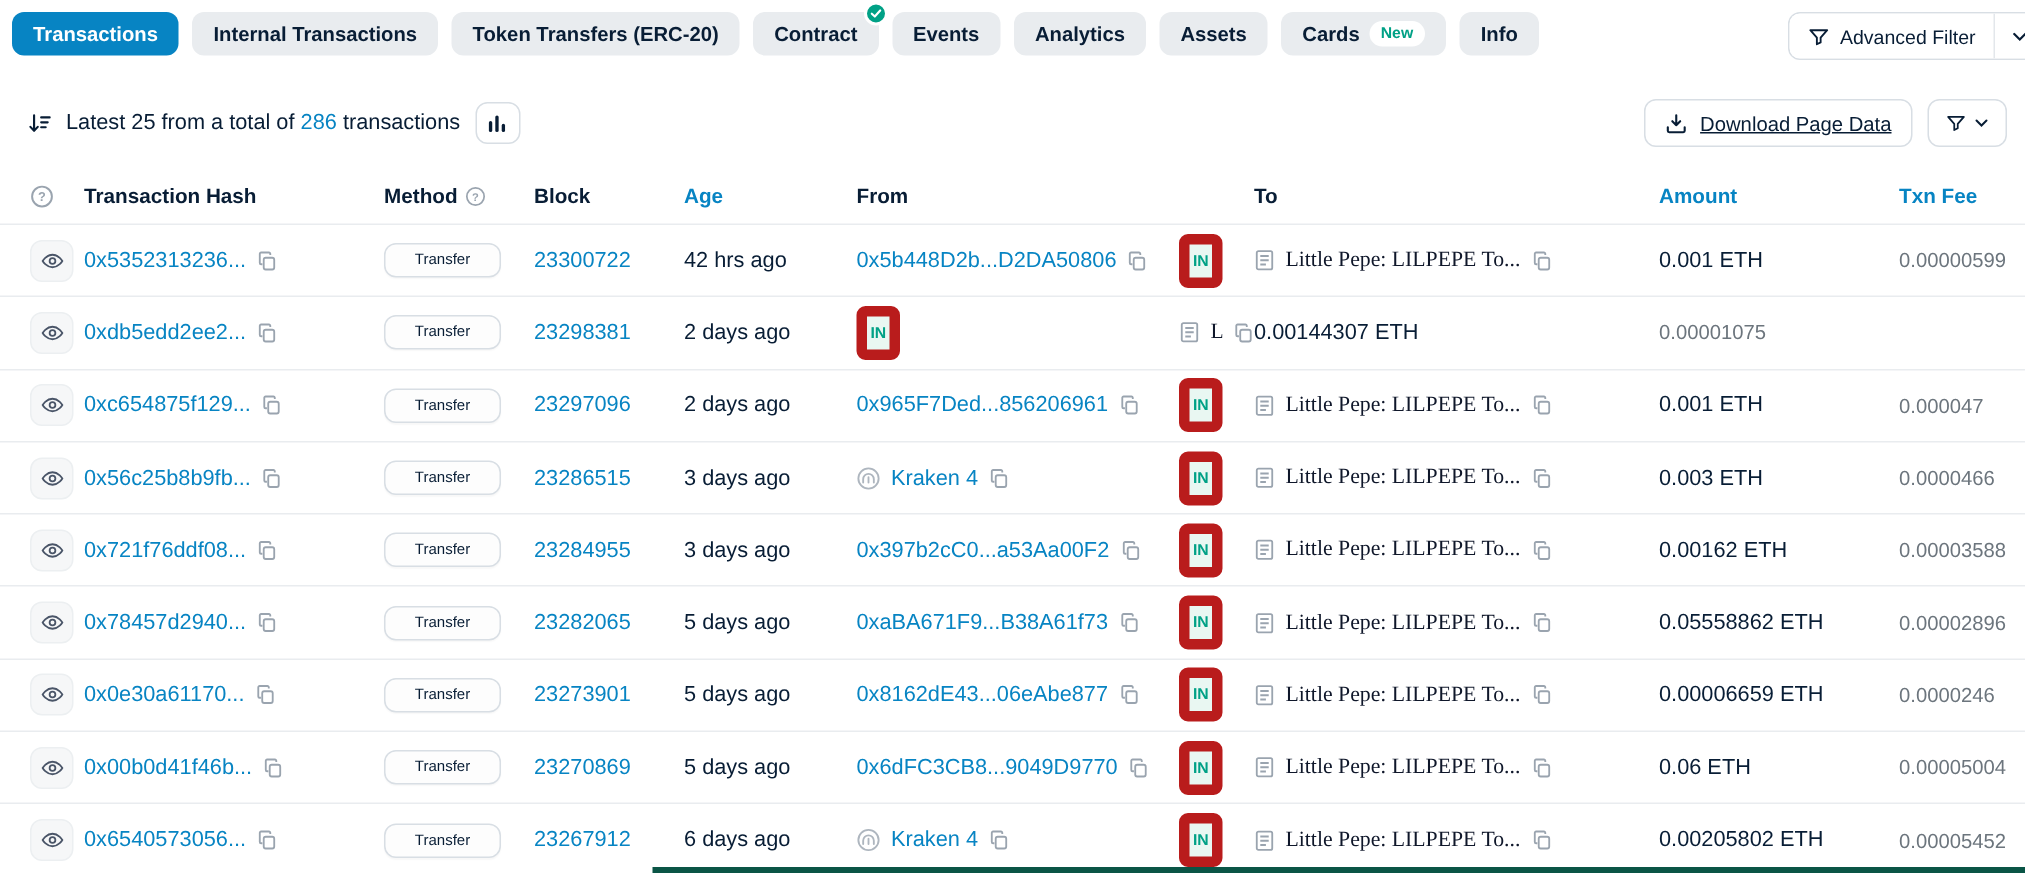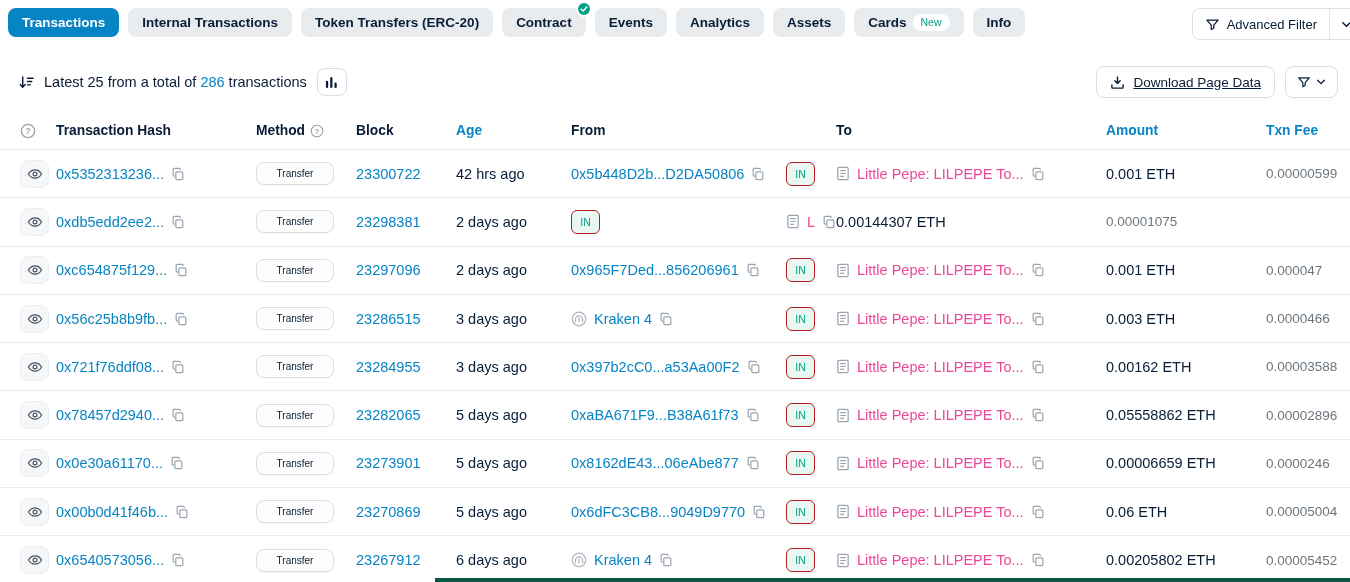--- a/index.html
+++ b/index.html
@@ -9,21 +9,21 @@
 
   
   .tabs-bar { display:flex; align-items:flex-start; gap:9px; padding:8px 0 0 8px; position:relative; height:44px; }
   .tab { position:relative; display:flex; align-items:center; gap:6px; height:29px; padding:0 14px;
     background:#e9ecef; border-radius:8px; font-size:13.5px; font-weight:600; color:#081d35;
     cursor:pointer; border:none; white-space:nowrap; }
   .tab.active { background:#0784c3; color:#fff; }
   .tab .check-badge { position:absolute; top:-7px; right:-6px; width:16px; height:16px; border-radius:50%;
     background:#00a186; border:2px solid #fff; display:flex; align-items:center; justify-content:center; }
   .tab .check-badge svg { width:8px; height:8px; }
-  .tab .new-pill { background:#fff; color:#00a186; font-size:10.5px; font-weight:400;
+  .tab .new-pill { background:#fff; color:#00a186; font-size:10.5px; font-weight:700;
     padding:3px 8px; border-radius:10px; line-height:1; }
   .adv-filter-group { position:absolute; top:8px; right:-14px; display:flex; height:32px;
     background:#fff; border:1px solid #d8dee4; border-radius:8px; overflow:hidden; }
   .adv-filter-main { display:flex; align-items:center; gap:7px; padding:0 12px; font-size:13px;
     color:#081d35; background:#fff; border:none; cursor:pointer; }
   .adv-filter-caret { display:flex; align-items:center; justify-content:center; width:34px;
     border:none; border-left:1px solid #e3e7eb; background:#fff; cursor:pointer; color:#081d35; }
 
   
   .toolbar { display:flex; align-items:center; margin-top:22px; padding:0 12px 0 18px; height:32px; position:relative; }
@@ -48,23 +48,23 @@
   .trow { height:48.3px; border-bottom:1px solid #e9ecef; font-size:14.5px; }
   .cell { display:flex; align-items:center; gap:7px; min-width:0; }
   .c-eye { padding-left:20px; }
   .eye-btn { width:29px; height:28px; display:flex; align-items:center; justify-content:center;
     background:#f6f7f8; border:1px solid #eceff1; border-radius:8px; cursor:pointer; }
   .link { color:#0784c3; text-decoration:none; cursor:pointer; white-space:nowrap; overflow:hidden; }
   .copy-icon { display:flex; align-items:center; cursor:pointer; flex:none; }
   .method-badge { display:inline-block; width:78px; text-align:center; padding:5px 0; font-size:10px;
     background:#fdfdfd; border:1px solid #d8dee4; border-radius:8px; color:#081d35;
     box-shadow:0 1px 1px rgba(0,0,0,0.03); }
-  .in-badge { display:inline-block; width:29px; text-align:center; padding:5px 0; font-size:10.5px; font-weight:400;
-    color:#00a186; background:#e9f7f2; border:1px solid #b91c1c; border-radius:6px; }
-  .to-name { color:#ec4899; white-space:nowrap; overflow:hidden; text-overflow:ellipsis; }
+  .in-badge { display:inline-block; width:29px; text-align:center; padding:5px 0; font-size:10.5px; font-weight:700;
+    color:#00a186; background:#e9f7f2; border:7px solid #b91c1c; border-radius:6px; }
+  .to-name { color:#0f172a; white-space:nowrap; overflow:hidden; text-overflow:ellipsis;font-family:Liberation Serif, serif; }
   .c-fee { font-size:13.5px; color:#6c757d; }
   .kraken-icon { display:flex; align-items:center; flex:none; }
   .doc-icon { display:flex; align-items:center; flex:none; }
   svg { display:block; }
 
   .bottom-strip { position:absolute; left:435px; right:0; bottom:0; height:4px; background:#0a5546; }
 </style>
 </head>
 <body>
 

